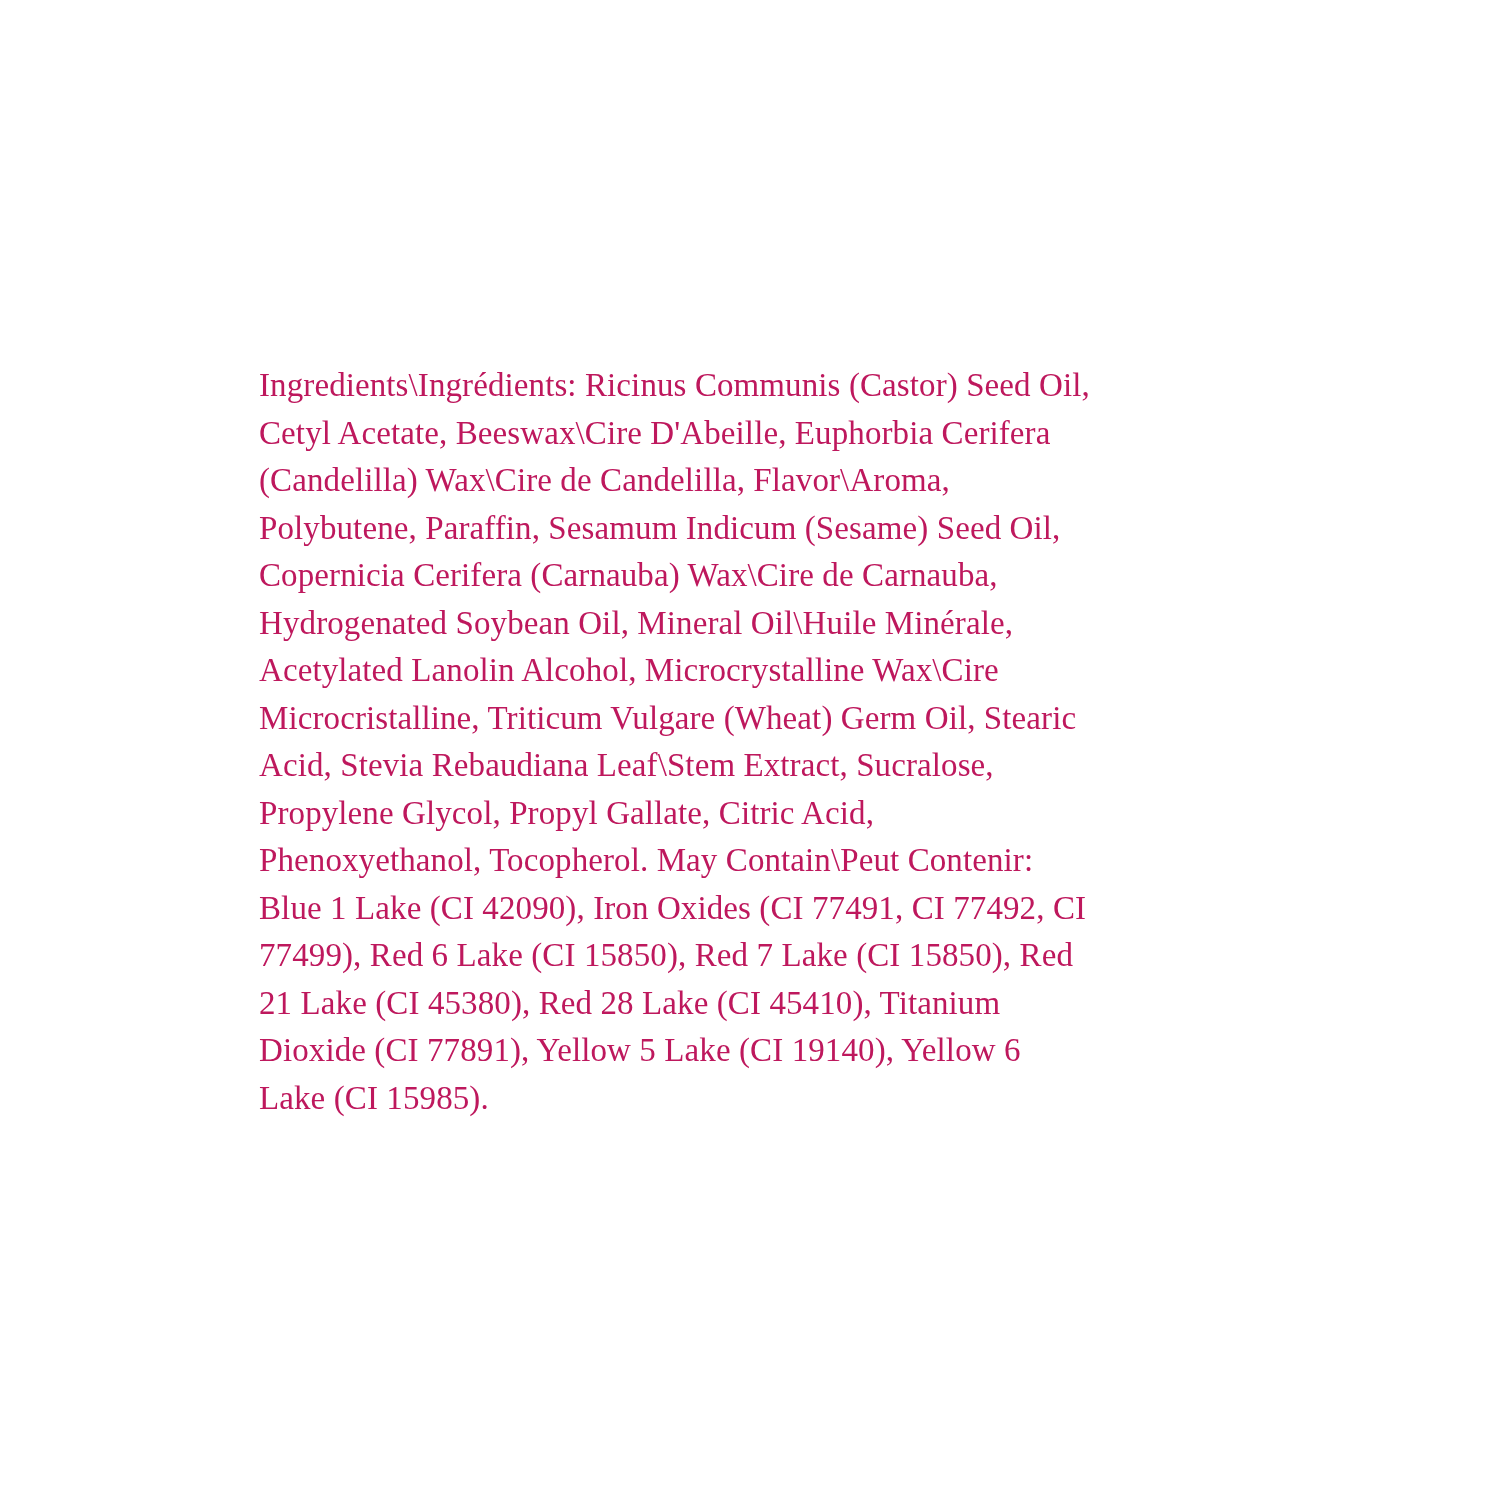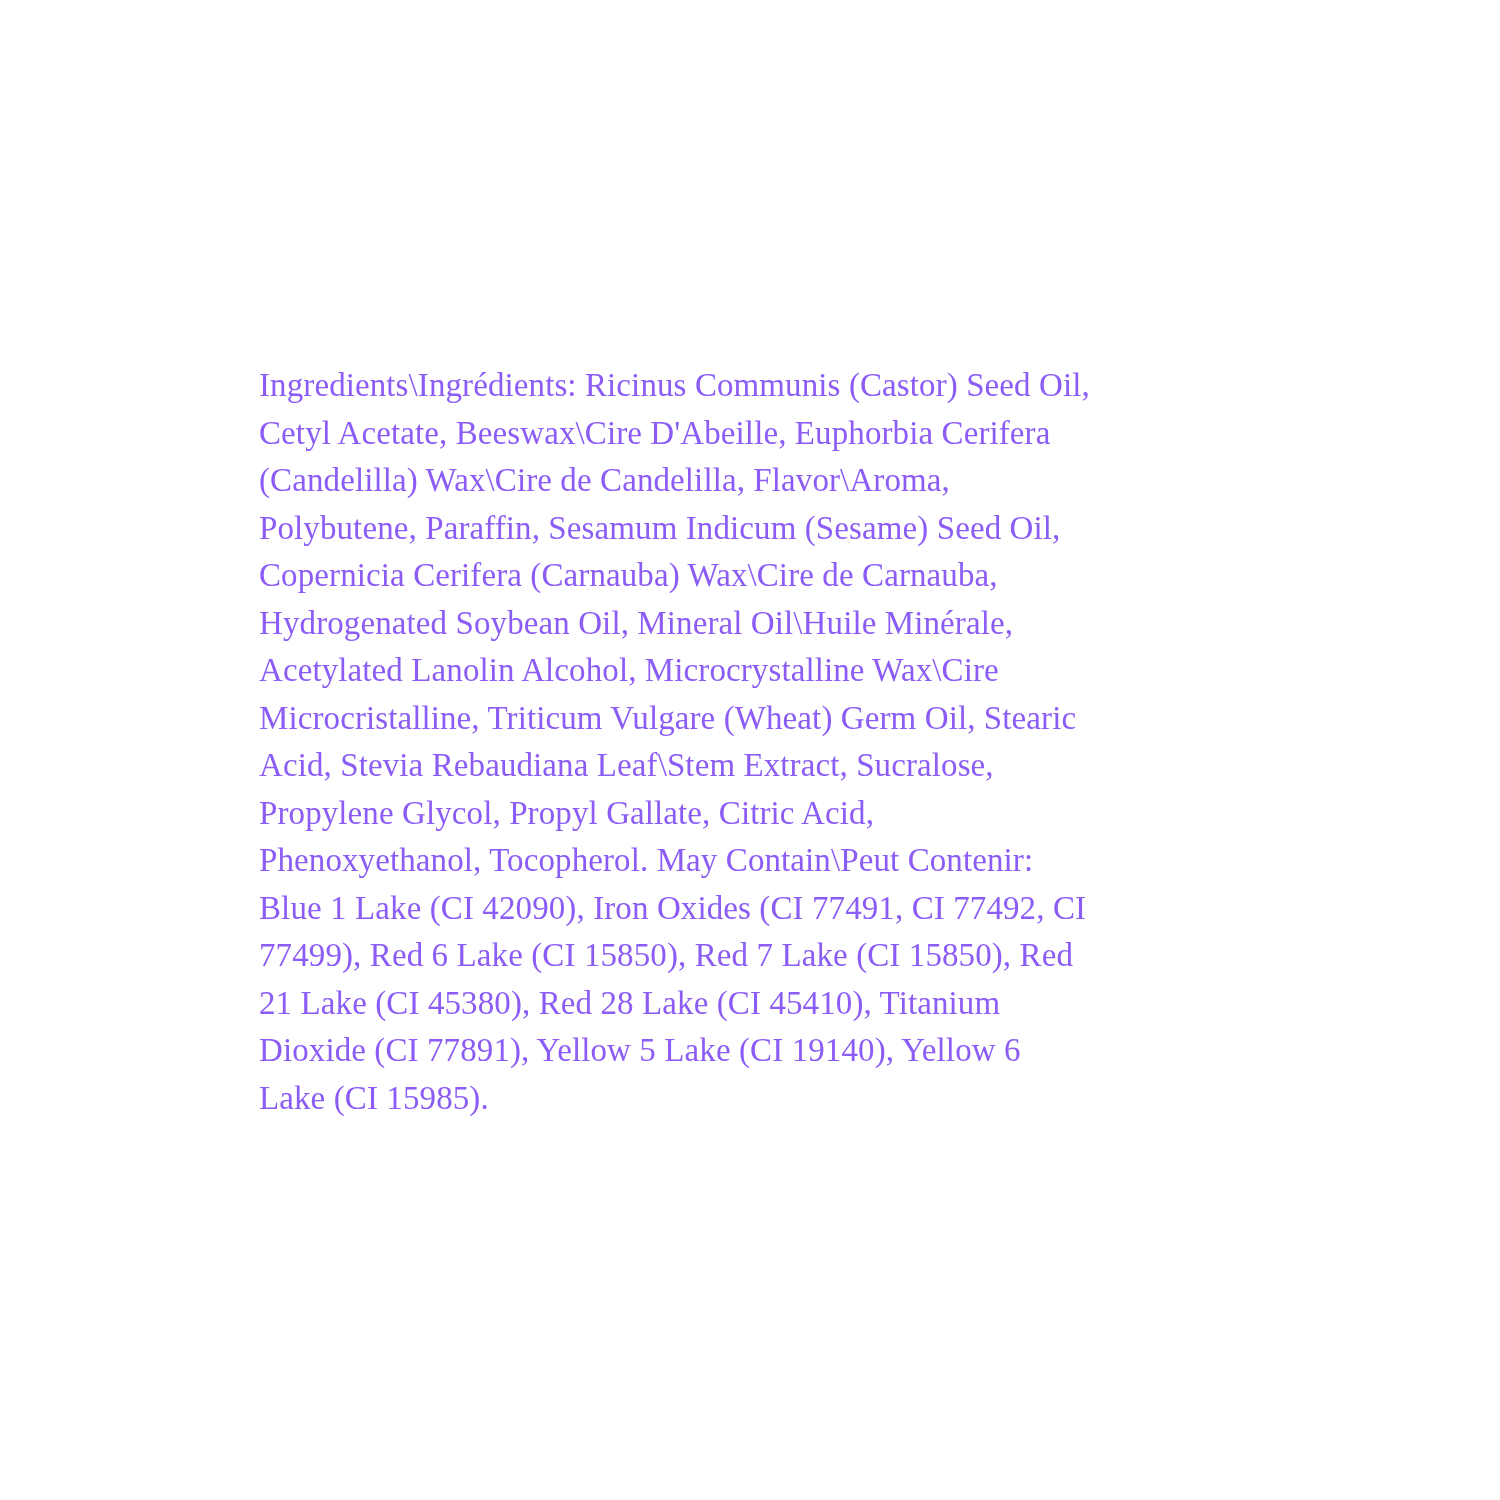--- a/index.html
+++ b/index.html
@@ -19,21 +19,21 @@
     inset: 0;
     background: #ffffff;
   }
   .ingredients-text {
     position: absolute;
     left: 259px;
     top: 362px;
     width: 1100px;
     font-size: 33px;
     line-height: 47.5px;
-    color: #8b5cf6;
+    color: #be185d;
     white-space: pre-line;
     letter-spacing: 0.1px;
     text-align: left;
   }
 </style>
 </head>
 <body>
 
 <div class="page">
   <div class="ingredients-text">Ingredients\Ingrédients: Ricinus Communis (Castor) Seed Oil,

